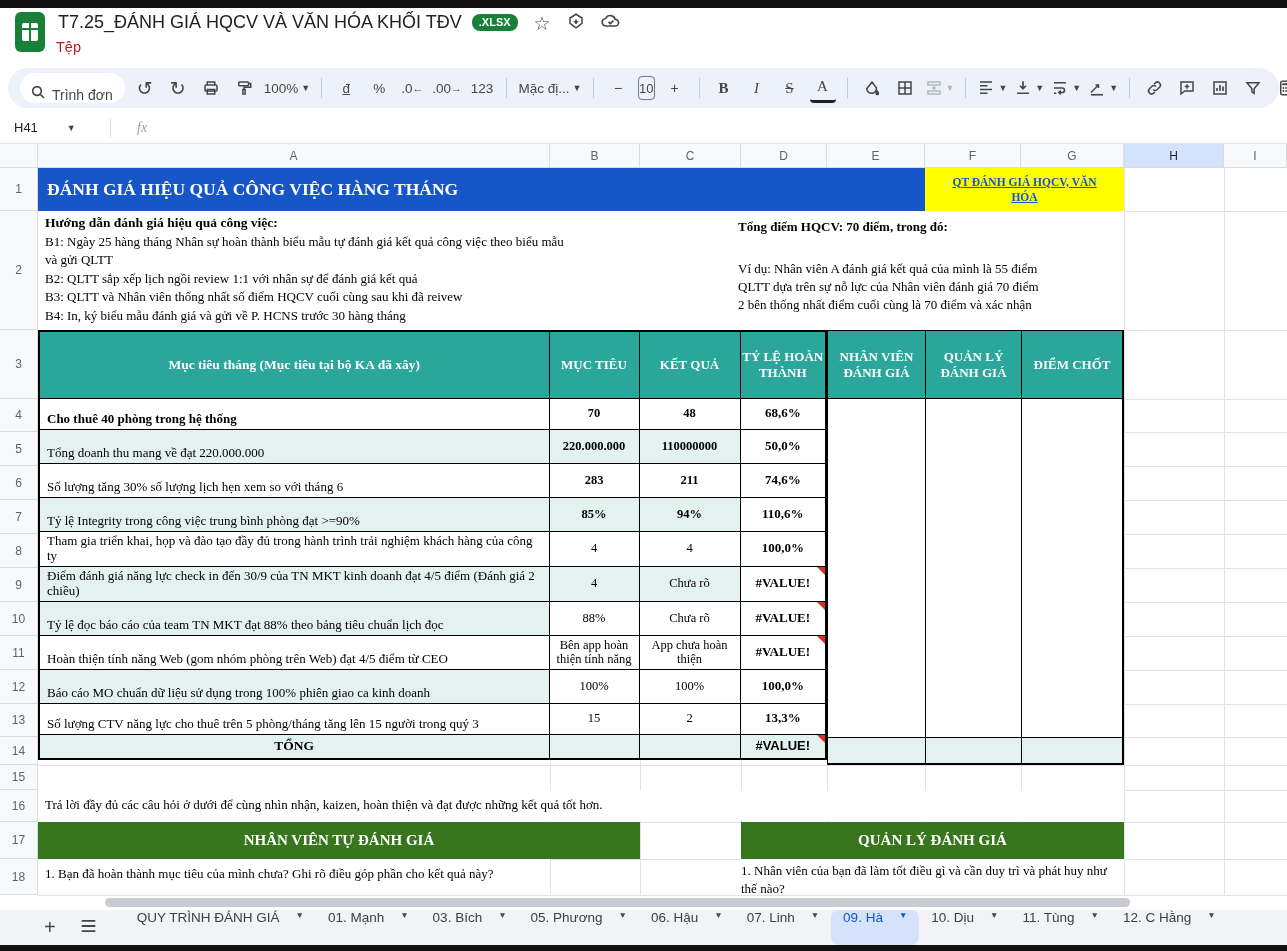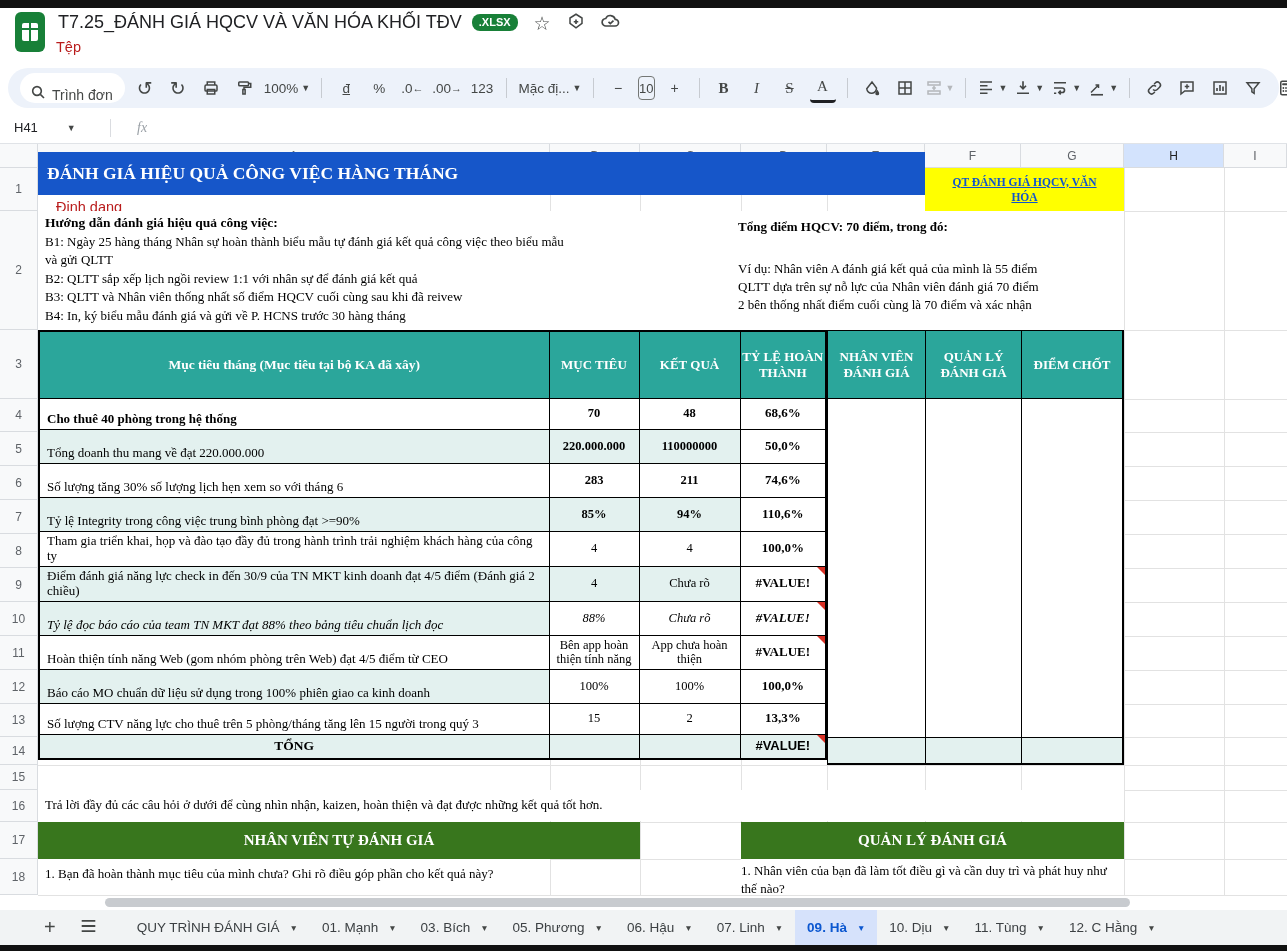--- a/index.html
+++ b/index.html
@@ -42,21 +42,21 @@
   #fx{font-family:"Liberation Serif",serif;font-style:italic;color:#9aa0a6;font-size:14px;margin-left:26px;}
   .vsep{width:1px;height:18px;background:#dadce0;margin-left:8px;}
   
   .colh,.rowh,#corner{background:#f8f9fa;border-right:1px solid #d9dce0;border-bottom:1px solid #d9dce0;
         box-sizing:border-box;display:flex;align-items:center;justify-content:center;
         font-size:12px;color:#5f6368;}
   .colh.sel{background:#d3e3fd;color:#1f1f1f;}
   .gl{background:#e2e2e2;}
   
   .serif{font-family:"Liberation Serif",serif;}
-  #banner-blue{left:38px;top:152px;width:887px;height:43px;background:var(--c-banner_blue,#1656C9);
+  #banner-blue{left:38px;top:168px;width:887px;height:43px;background:var(--c-banner_blue,#1656C9);
       color:#fff;font-weight:bold;font-size:17.5px;line-height:43px;padding-left:9px;box-sizing:border-box;}
   #banner-yellow{left:925px;top:168px;width:199px;height:43px;background:var(--c-banner_yellow,#FFFF00);
       display:flex;align-items:center;justify-content:center;text-align:center;}
   #banner-yellow span{color:var(--c-link_blue,#1155CC);font-weight:bold;font-size:11.5px;
       text-decoration:underline;line-height:15px;width:170px;}
   #row2-block{left:38px;top:211px;width:1086px;height:119px;background:#fff;font-size:13px;}
   #instructions{position:absolute;left:7px;top:3px;width:526px;line-height:18.5px;color:#000;}
   #instructions .hd{font-weight:bold;font-size:13.5px;}
   #scorenote{position:absolute;left:700px;top:7px;width:400px;line-height:18px;color:#000;}
   #scorenote .hd{font-weight:bold;margin-bottom:24px;}
@@ -92,24 +92,24 @@
   #green-right{left:741px;width:383px;}
   #q-left{left:38px;top:859px;width:512px;height:36px;background:#fff;font-size:13px;color:#000;
           padding:7px 0 0 7px;box-sizing:border-box;}
   #q-right{left:741px;top:859px;width:383px;height:36px;background:#fff;font-size:13px;color:#000;
            line-height:18px;padding-top:3px;box-sizing:border-box;}
   
   #hscroll{left:105px;top:898px;width:1025px;height:9px;background:#c8cbcf;border-radius:5px;}
   #tabsbar{left:0;top:910px;width:1287px;height:35px;background:#f1f3f4;display:flex;align-items:center;}
   #add-sheet{margin-left:44px;font-size:20px;color:#444746;}
   #all-sheets{margin-left:24px;}
-  .stab{display:flex;align-items:center;gap:7px;padding:0 12px;height:35px;font-size:13.5px;color:#3c4043;
+  .stab{display:flex;align-items:flex-start;gap:13px;padding:0 12px;height:35px;font-size:13.5px;color:#3c4043;
         white-space:nowrap;}
   .stab .dd{font-size:8.5px;}
-  .stab.active{background:var(--c-active_tab_bg,#D6E2FB);color:var(--c-active_tab_blue,#0B57D0);font-weight:bold;}
+  .stab.active{background:var(--c-active_tab_bg,#D6E2FB);color:var(--c-active_tab_blue,#0B57D0);font-weight:normal;border-radius:8px;}
   .stab.active .dd{color:var(--c-active_tab_blue,#0B57D0);}
   #tabs-wrap{display:flex;margin-left:28px;}
   #strip-bottom{left:0;top:945px;width:1287px;height:6px;background:#111;}
 </style>
 </head>
 <body>
 
 <div id="page">
   <div class="abs" id="strip-top"></div>
 
@@ -404,21 +404,21 @@
           <td class="v">4</td>
           <td class="v">4</td>
           <td class="v rate">100,0%</td>
         </tr>
         <tr style="height: 34px;">
           <td class="a teal">Điểm đánh giá năng lực check in đến 30/9 của TN MKT kinh doanh đạt 4/5 điểm (Đánh giá 2 chiều)</td>
           <td class="v teal">4</td>
           <td class="v teal">Chưa rõ</td>
           <td class="v rate err">#VALUE!</td>
         </tr>
-        <tr style="height: 34px; font-style: italic;">
+        <tr style="height: 34px;">
           <td class="a teal">Tỷ lệ đọc báo cáo của team TN MKT đạt 88% theo bảng tiêu chuẩn lịch đọc</td>
           <td class="v">88%</td>
           <td class="v">Chưa rõ</td>
           <td class="v rate err">#VALUE!</td>
         </tr>
         <tr style="height: 34px;">
           <td class="a">Hoàn thiện tính năng Web (gom nhóm phòng trên Web) đạt 4/5 điểm từ CEO</td>
           <td class="v">Bên app hoàn thiện tính năng</td>
           <td class="v">App chưa hoàn thiện</td>
           <td class="v rate err">#VALUE!</td>

